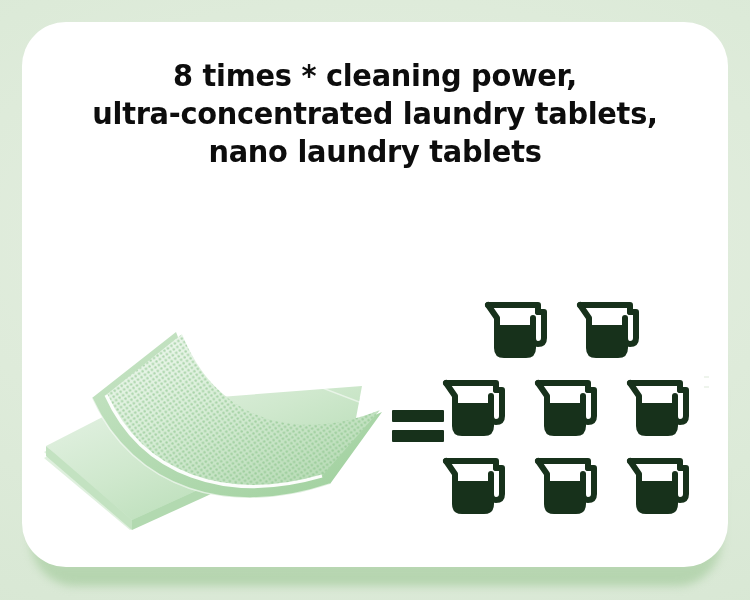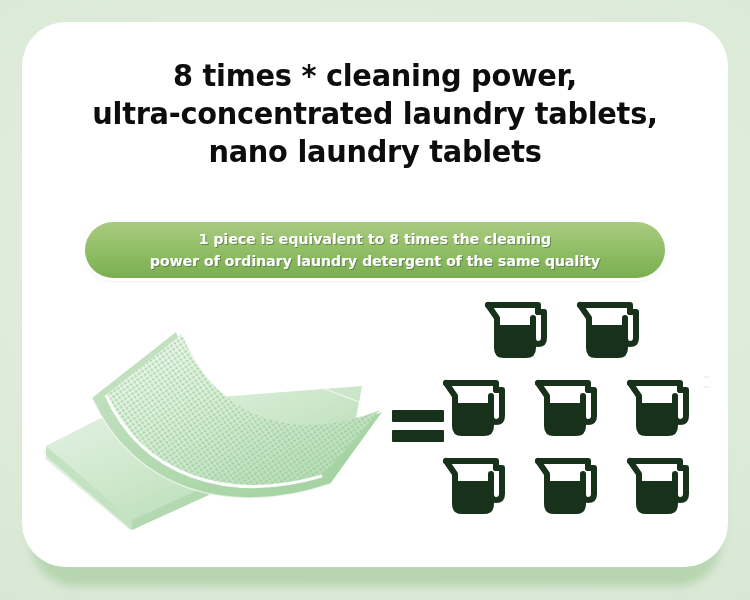--- a/index.html
+++ b/index.html
@@ -189,28 +189,20 @@
   <div class="card-shadow"></div>
 
   <div class="card">
 
     <div class="title">
       <span class="title-line">8 times * cleaning power,</span>
       <span class="title-line">ultra-concentrated laundry tablets,</span>
       <span class="title-line">nano laundry tablets</span>
     </div>
 
-    <div class="banner-wrap">
-      <div class="banner">
-        <div class="banner-text">
-          <span class="banner-line">1 piece is equivalent to 8 times the cleaning</span>
-          <span class="banner-line">power of ordinary laundry detergent of the same quality</span>
-        </div>
-      </div>
-    </div>
 
     <div class="illus">
 
       <div class="sheet">
         <svg width="370" height="265" viewBox="0 0 370 265" xmlns="http://www.w3.org/2000/svg">
           <defs>
             <linearGradient id="gStackTop" x1="0" y1="0" x2="1" y2="1">
               <stop offset="0%" stop-color="#e9f4e9"></stop>
               <stop offset="45%" stop-color="#cfe8cd"></stop>
               <stop offset="100%" stop-color="#a9d6a8"></stop>

